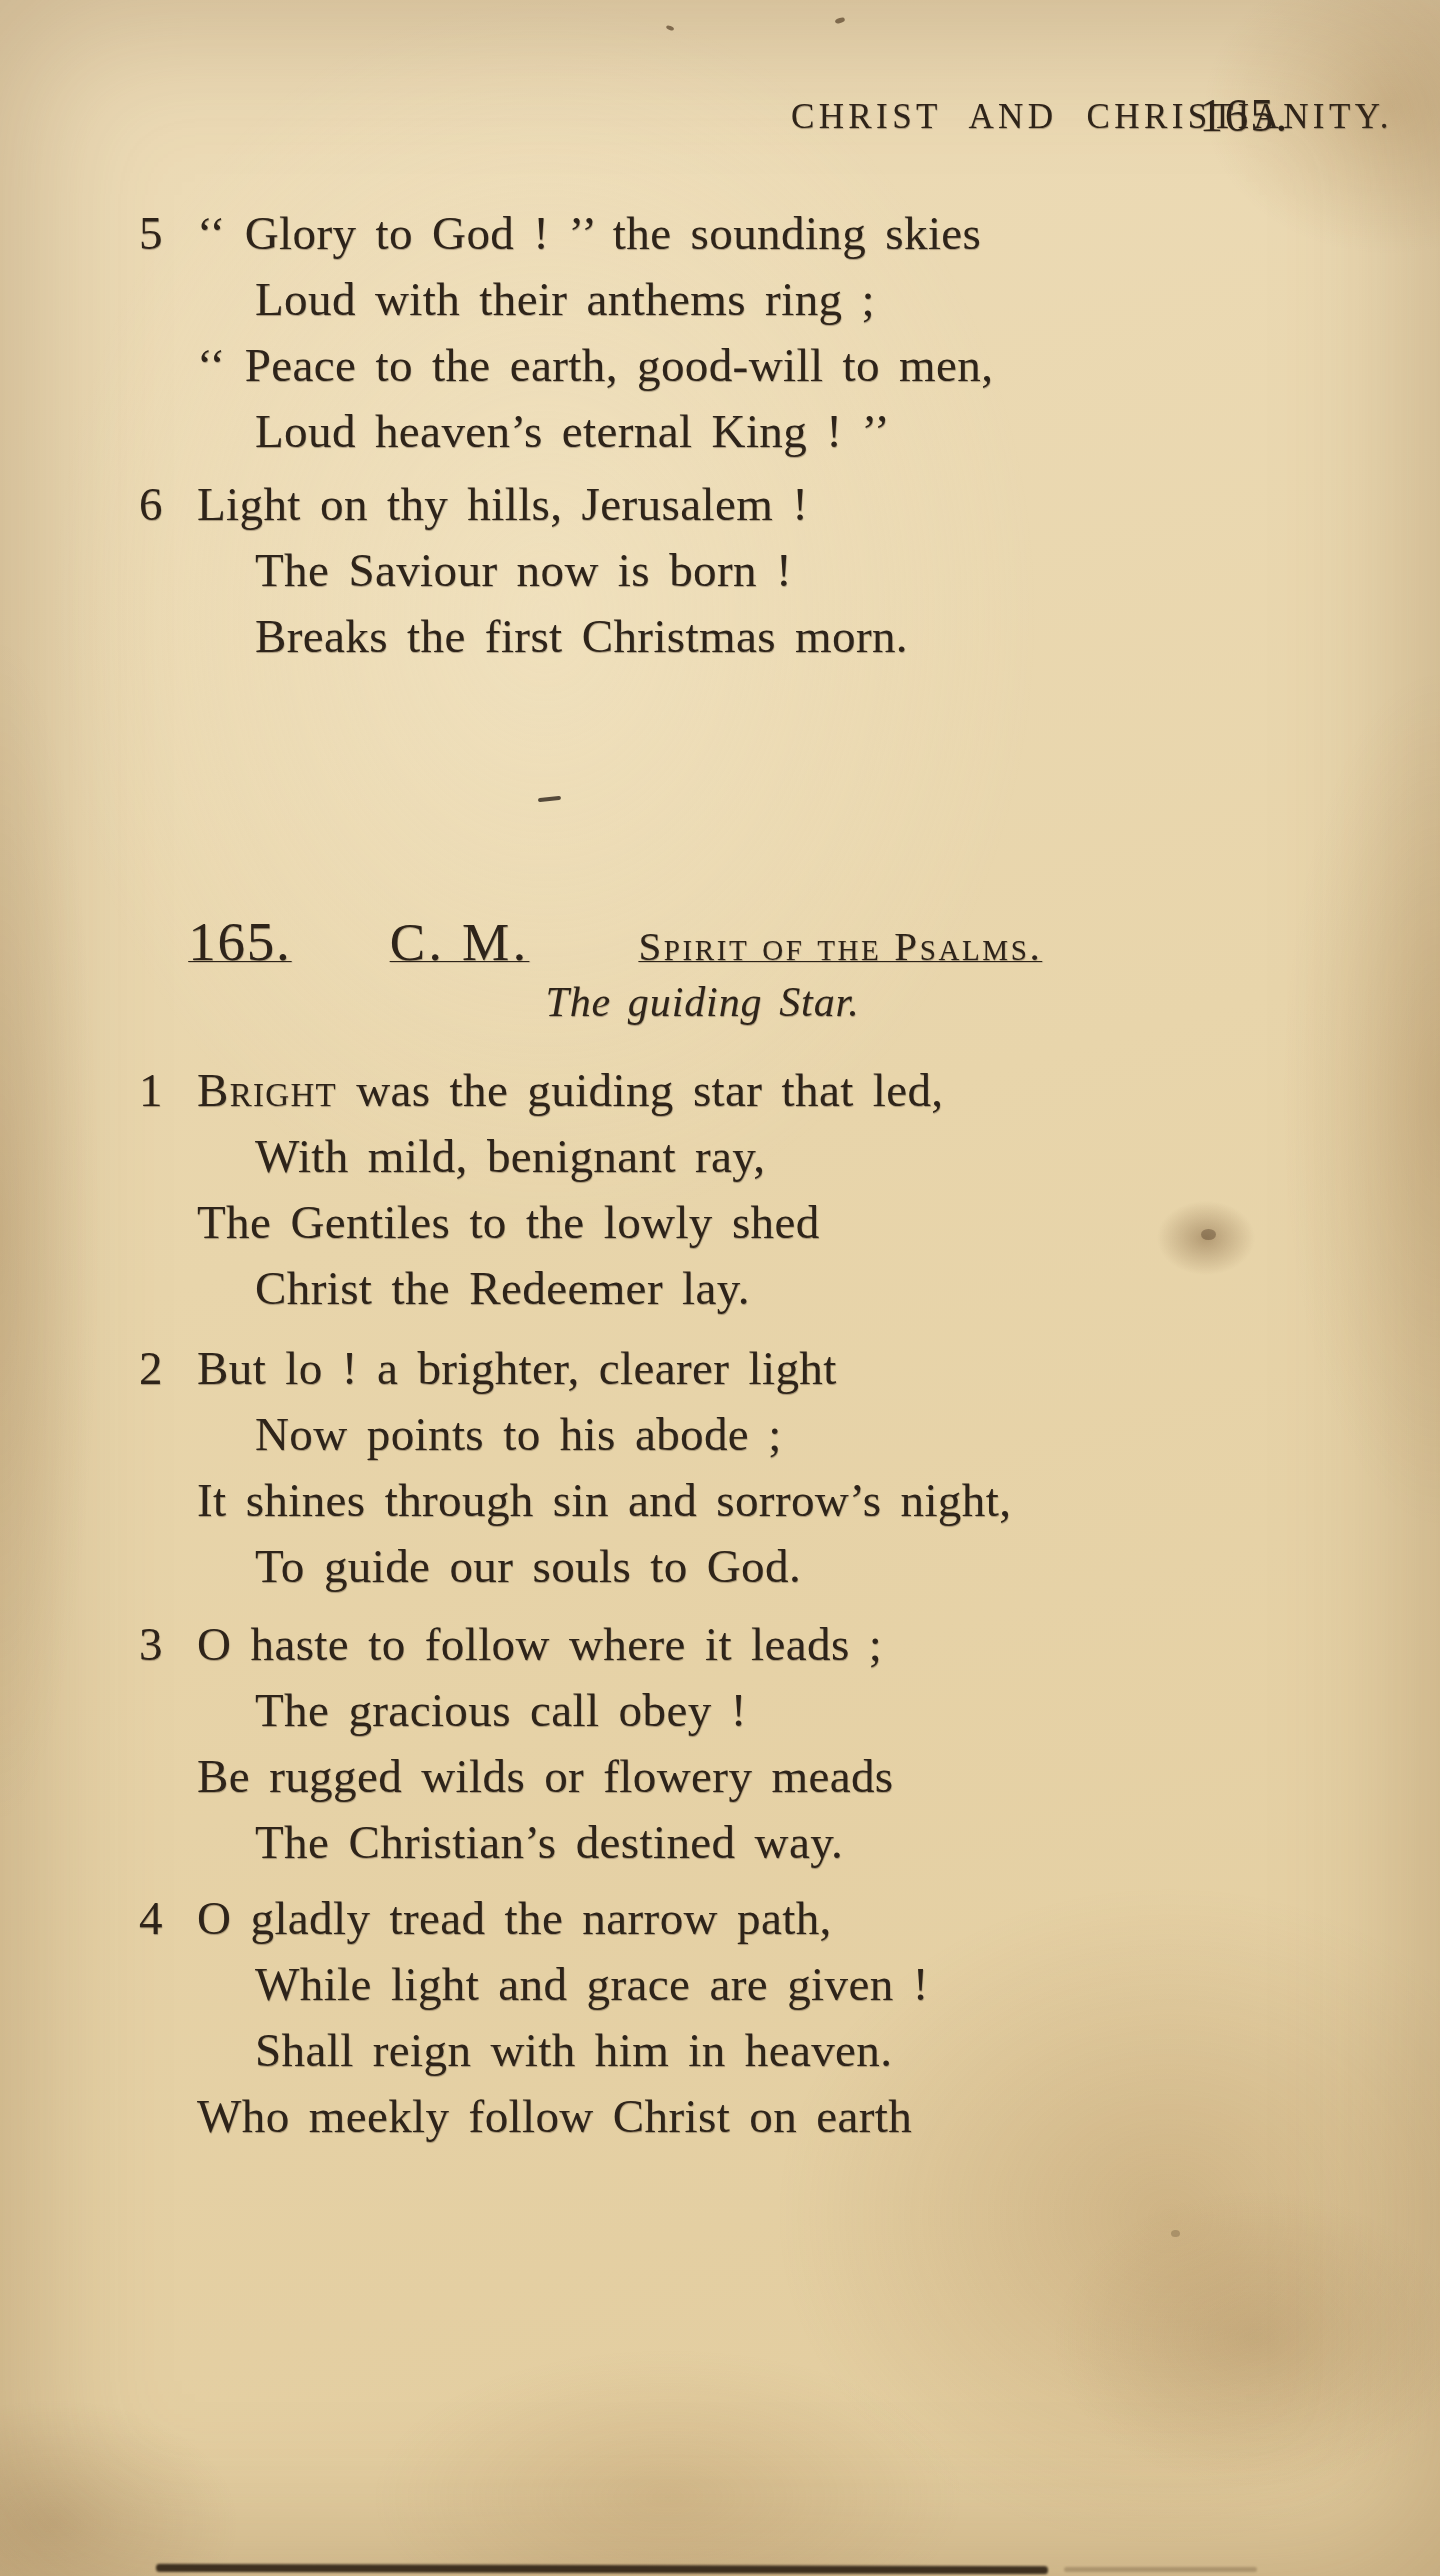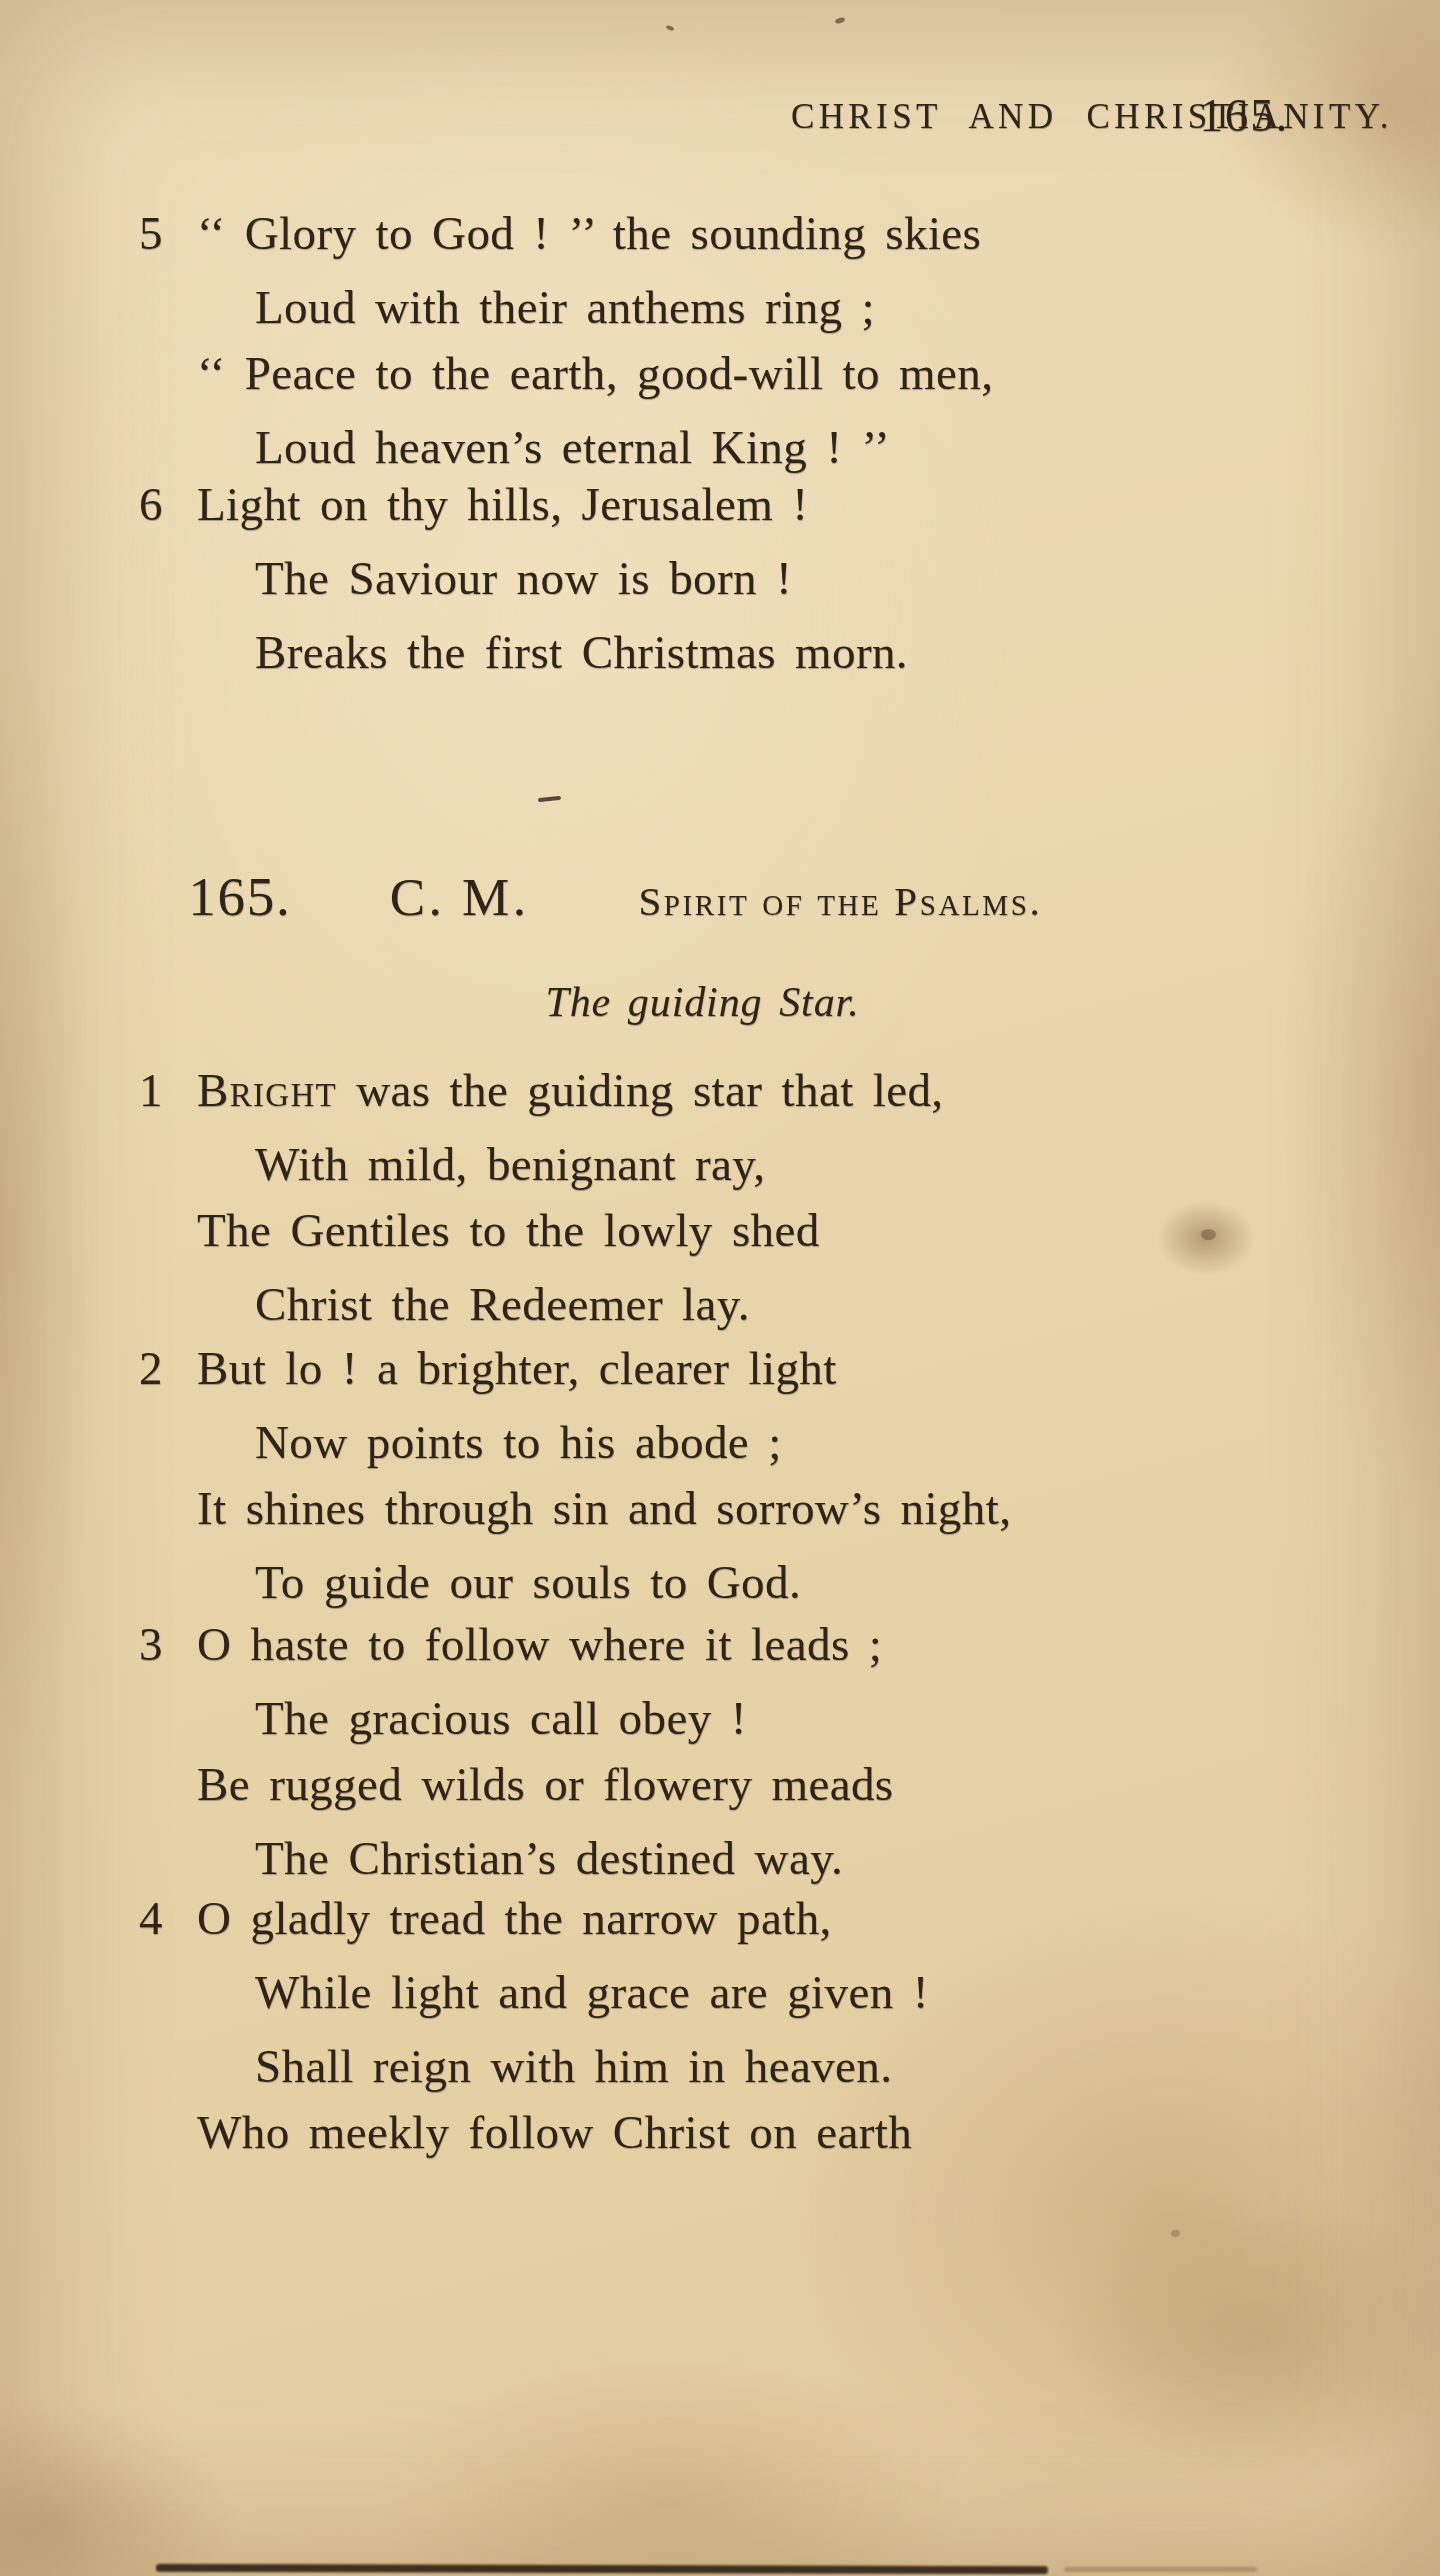--- a/index.html
+++ b/index.html
@@ -50,31 +50,31 @@
   .content { position: absolute; left: 197px; top: 0; width: 1046px; }
 
   .verse { position: absolute; left: 0; font-size: 47px; line-height: 66px; white-space: nowrap; letter-spacing: 0.4px; word-spacing: 7px; }
   .v5 { top: 200px; }
   .v6 { top: 471px; }
   .v1 { top: 1057px; }
   .v2 { top: 1335px; }
   .v3 { top: 1611px; }
   .v4 { top: 1885px; }
   .vnum { position: absolute; left: -58px; top: 0; }
-  .line.indent { padding-left: 58px; margin-top: 8px; }
+  .line.indent { padding-left: 58px; }
 
   .sc { font-variant: small-caps; font-variant-caps: small-caps; letter-spacing: 1.3px; }
 
   .divider {
     position: absolute; top: 797px; left: 341px;
     width: 23px; height: 4.4px; background: var(--color-ink);
     border-radius: 2.6px; transform: rotate(-6deg); opacity: .8;
   }
 
-  .hymn-head { position: absolute; top: 865px; left: -8.8px; white-space: nowrap; }
+  .hymn-head { position: absolute; top: 910px; left: -8.8px; white-space: nowrap; text-decoration: underline; }
   .hymn-num { font-size: 55px; letter-spacing: 1.8px; }
   .hymn-meter { font-size: 53px; margin-left: 98px; letter-spacing: 3.5px; }
   .hymn-attr {
     font-size: 41px; margin-left: 109px; letter-spacing: 2.6px;
     font-variant: small-caps; font-variant-caps: small-caps;
   }
 
   .hymn-title {
     position: absolute; top: 978px; left: 0; width: 1011px;
     text-align: center; font-style: italic; font-size: 42px; letter-spacing: 0.9px; word-spacing: 5.3px; font-family: Liberation Serif, serif;

